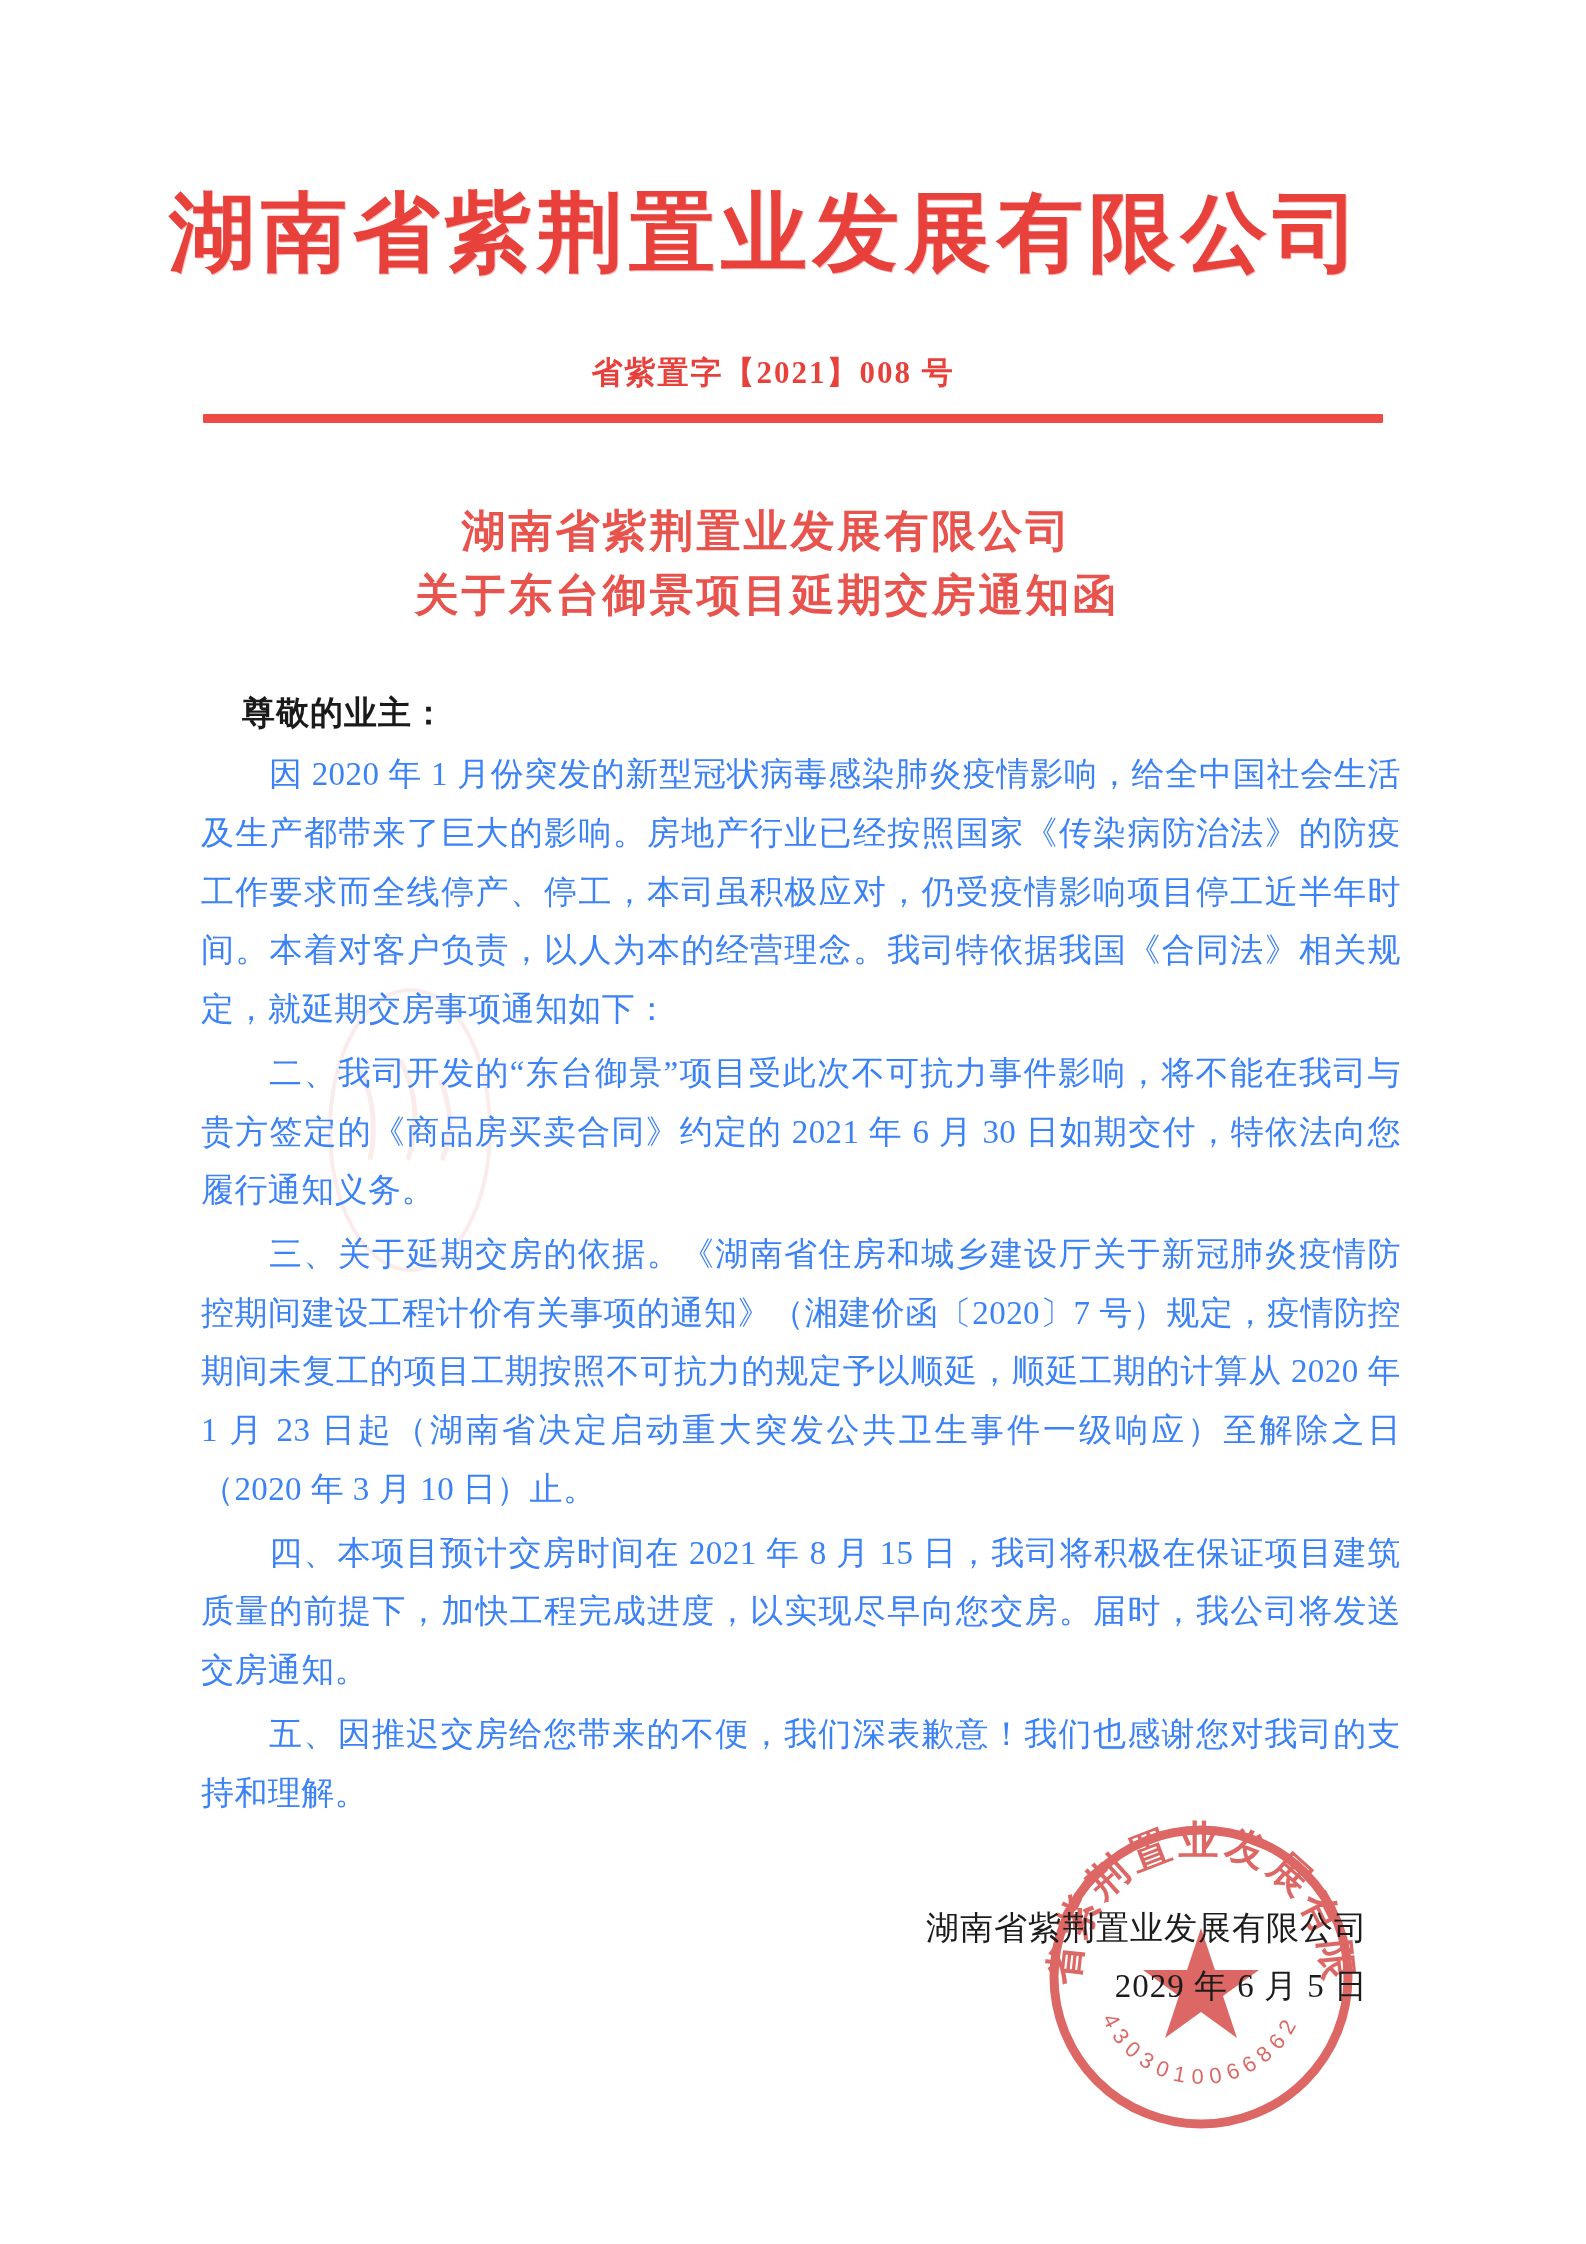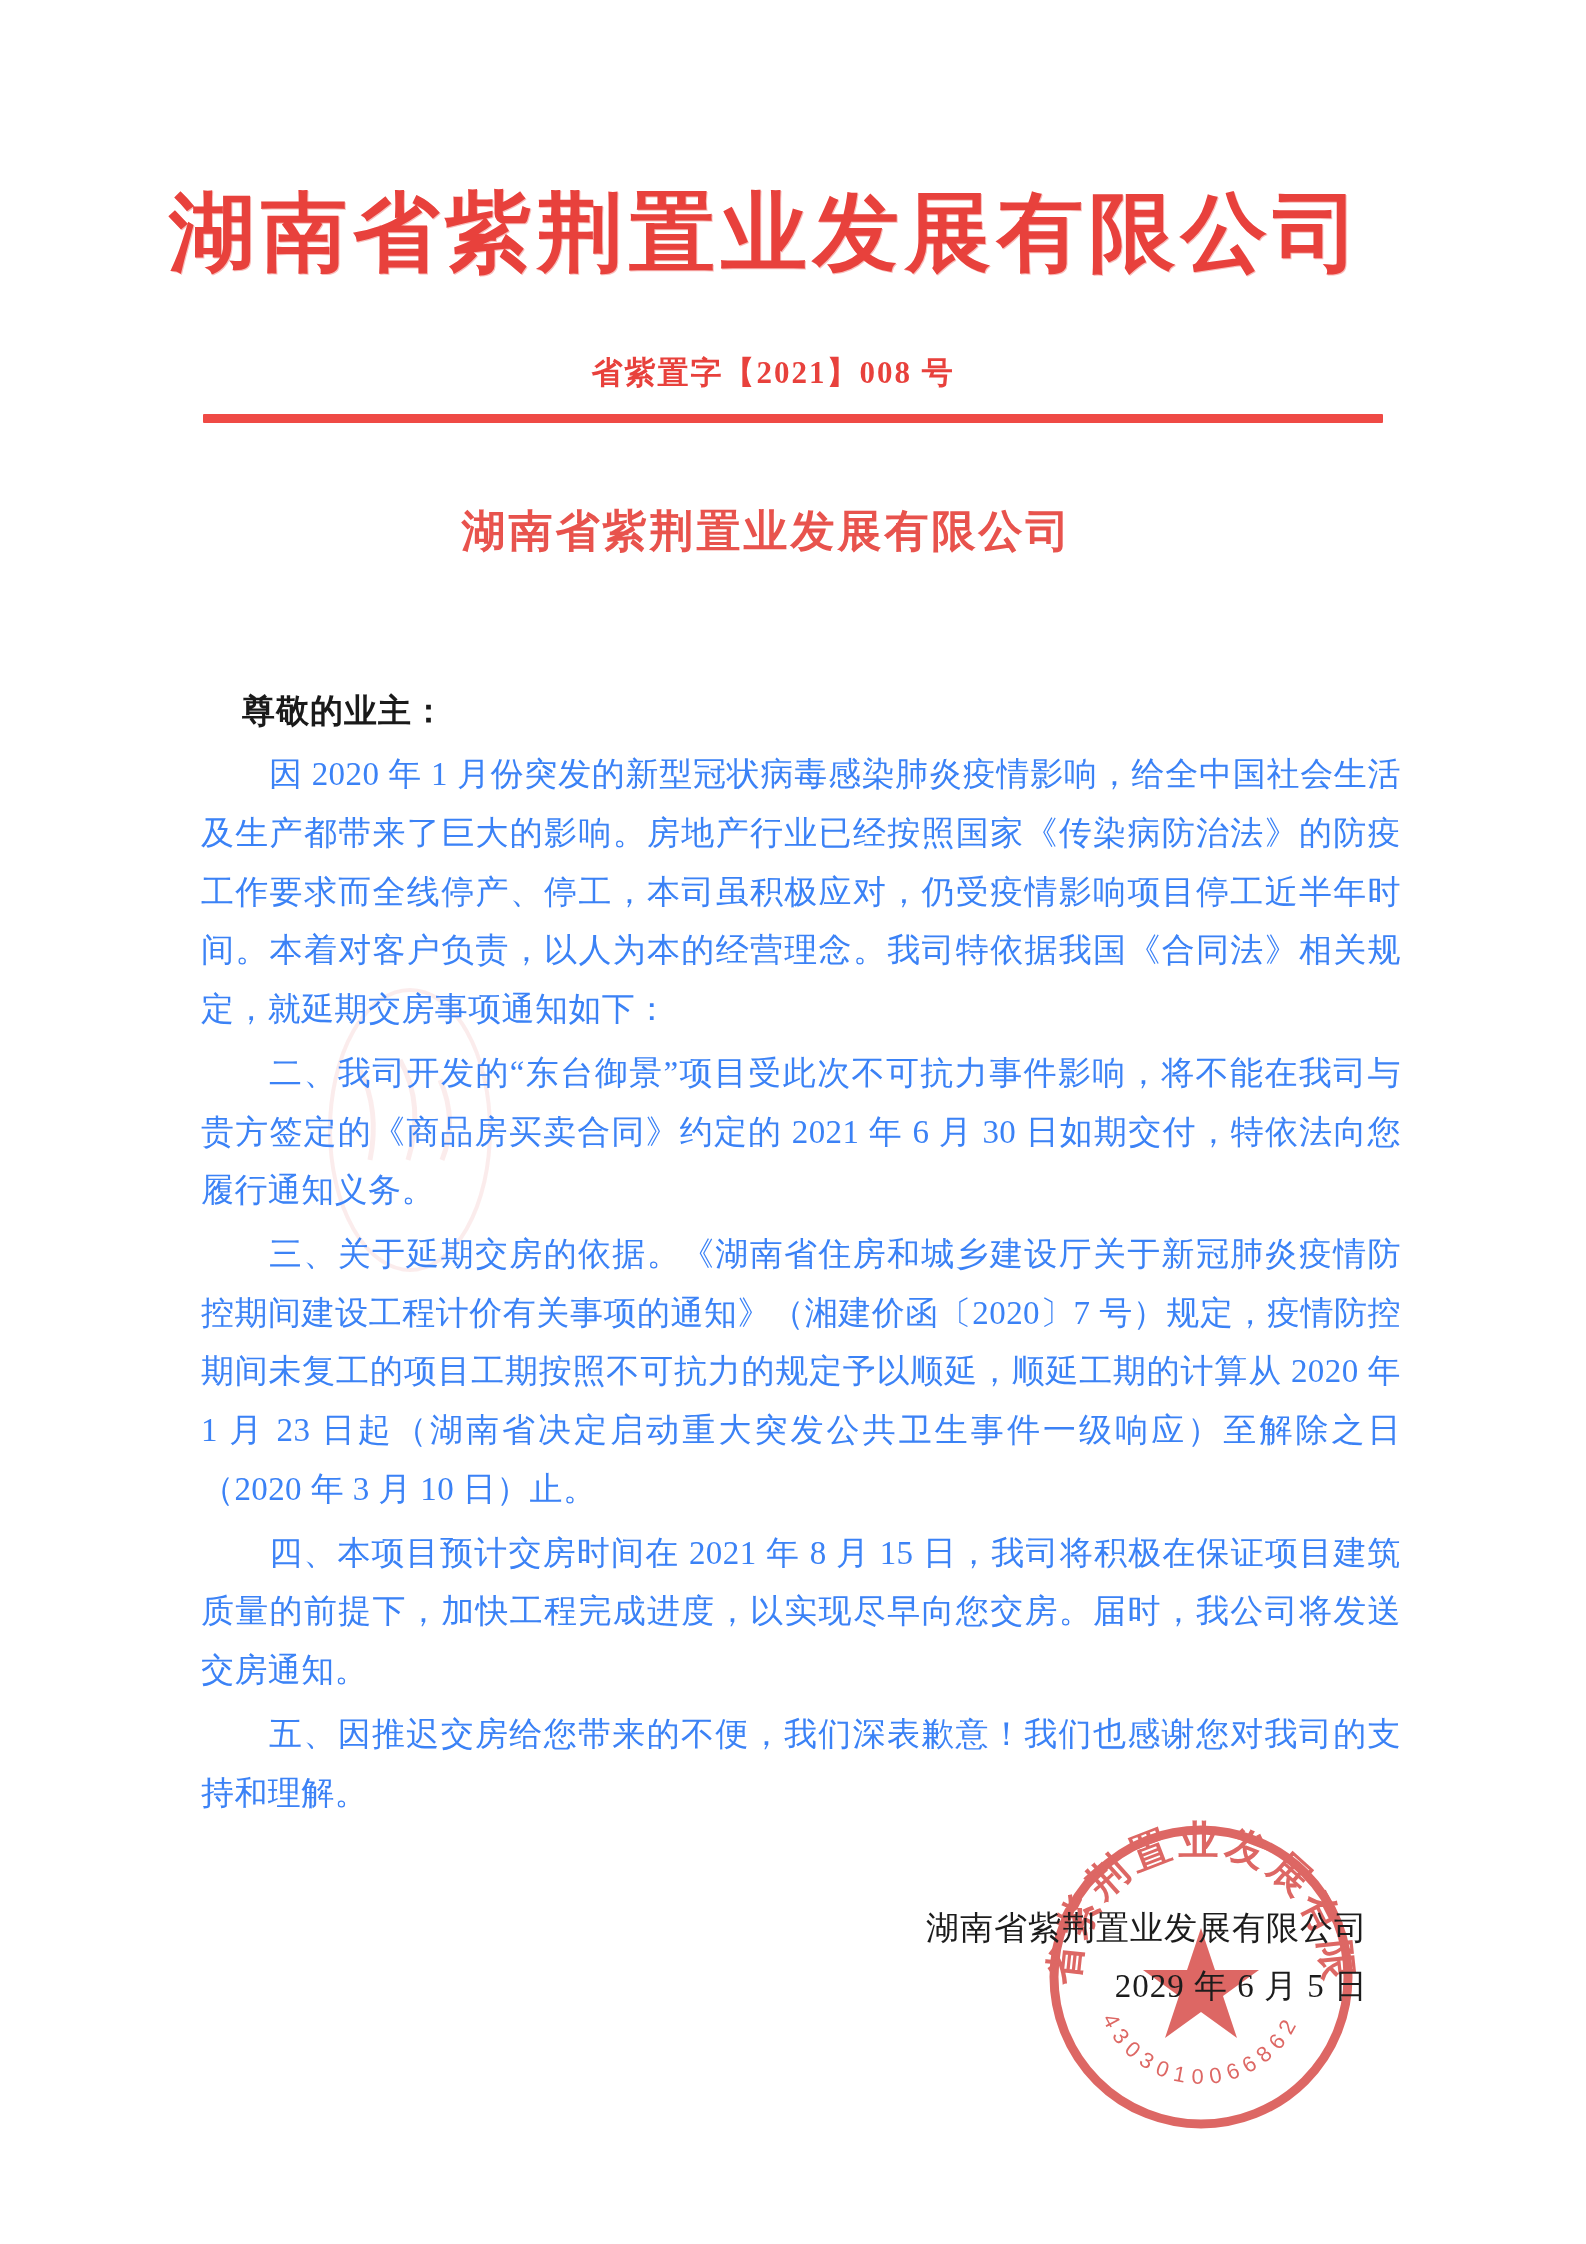--- a/index.html
+++ b/index.html
@@ -82,21 +82,21 @@
   }
 
   
   .body-block {
     position: absolute;
     left: 196px;
     top: 688px;
     width: 1210px;
   }
   .salutation {
-    font-family: Liberation Mono, monospace;
+    font-family: Liberation Serif, serif;
     font-weight: 700;
     font-size: 33px;
     color: #1a1a1a;
     letter-spacing: 1px;
     line-height: 1.55;
     margin: 0 0 6px 46px;
   }
   .para {
     font-family: "Liberation Serif", "DejaVu Serif", serif;
     font-size: 33px;
@@ -186,20 +186,21 @@
   <div class="letterhead">
     <div class="letterhead-title">湖南省紫荆置业发展有限公司</div>
   </div>
 
   <div class="doc-number">省紫置字【2021】008 号</div>
 
   <div class="red-rule"></div>
 
   <div class="doc-title">
     <div class="doc-title-line">湖南省紫荆置业发展有限公司</div>
+    <div class="doc-title-line">关于东台御景项目延期交房通知函</div>
   </div>
 
   <div class="body-block">
     <p class="salutation">尊敬的业主：</p>
 
     <p class="para">因 2020 年 1 月份突发的新型冠状病毒感染肺炎疫情影响，给全中国社会生活及生产都带来了巨大的影响。房地产行业已经按照国家《传染病防治法》的防疫工作要求而全线停产、停工，本司虽积极应对，仍受疫情影响项目停工近半年时间。本着对客户负责，以人为本的经营理念。我司特依据我国《合同法》相关规定，就延期交房事项通知如下：</p>
     <p class="para">二、我司开发的“东台御景”项目受此次不可抗力事件影响，将不能在我司与贵方签定的《商品房买卖合同》约定的 2021 年 6 月 30 日如期交付，特依法向您履行通知义务。</p>
     <p class="para">三、关于延期交房的依据。《湖南省住房和城乡建设厅关于新冠肺炎疫情防控期间建设工程计价有关事项的通知》（湘建价函〔2020〕7 号）规定，疫情防控期间未复工的项目工期按照不可抗力的规定予以顺延，顺延工期的计算从 2020 年 1 月 23 日起（湖南省决定启动重大突发公共卫生事件一级响应）至解除之日（2020 年 3 月 10 日）止。</p>
     <p class="para">四、本项目预计交房时间在 2021 年 8 月 15 日，我司将积极在保证项目建筑质量的前提下，加快工程完成进度，以实现尽早向您交房。届时，我公司将发送交房通知。</p>
     <p class="para">五、因推迟交房给您带来的不便，我们深表歉意！我们也感谢您对我司的支持和理解。</p>

